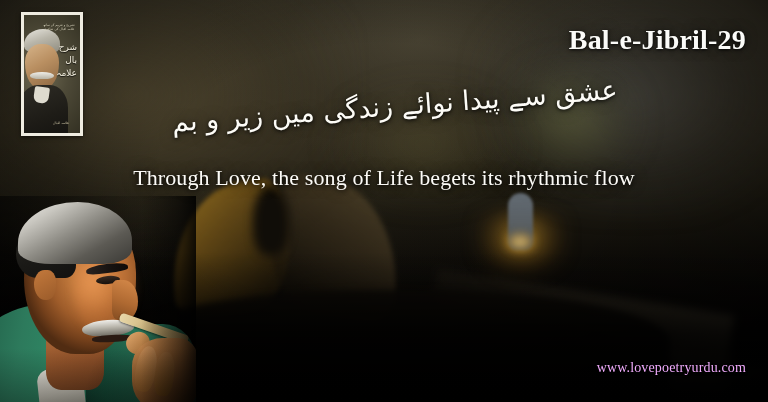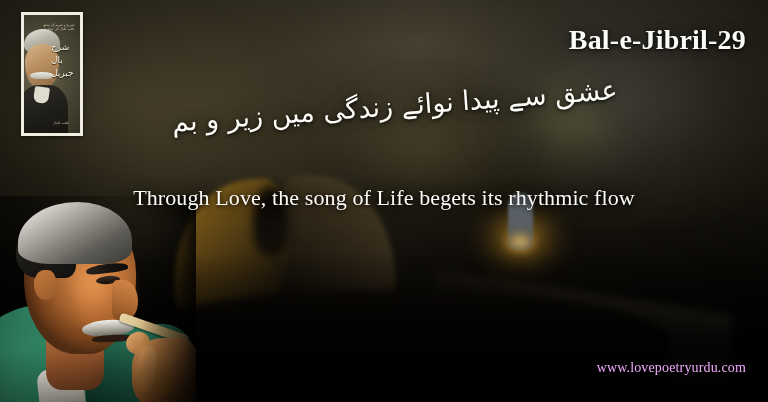--- a/index.html
+++ b/index.html
@@ -221,21 +221,21 @@
     left: 16px; top: 58px;
     width: 15px; height: 16px;
     background: #dedbcf;
     transform: rotate(8deg);
     border-radius: 2px 2px 40% 40%;
   }
   .cover-urdu {
     position: absolute;
     right: 3px; top: 26px;
     width: 26px;
-    text-align: left;
+    text-align: right;
     font-family: "DejaVu Sans", sans-serif;
     color: #f3efdf;
     font-size: 9px;
     line-height: 13px;
     direction: rtl;
     text-shadow: 0 1px 1px rgba(0,0,0,0.75);
   }
   .cover-toptext {
     position: absolute;
     right: 3px; top: 8px;
@@ -466,21 +466,20 @@
     left: 0; top: 165px;
     width: 768px;
     text-align: center;
     font-family: "Liberation Serif", "DejaVu Serif", serif;
     font-size: 22px;
     font-weight: 400;
     color: #fcfbf7;
     letter-spacing: 0.1px;
     text-shadow: 0 1px 4px rgba(0,0,0,0.9), 0 0 14px rgba(0,0,0,0.55);
     white-space: nowrap;
-    margin-top: 20px;
   }
   .website {
     position: absolute;
     right: 22px; bottom: 26px;
     font-family: "Liberation Serif", "DejaVu Serif", serif;
     font-size: 14px;
     color: #f0abfc;
     letter-spacing: 0.15px;
     text-shadow: 0 1px 3px rgba(0,0,0,0.9);
     white-space: nowrap;
@@ -545,21 +544,21 @@
         <div class="cf-hair"></div>
         <div class="cf-head"></div>
         <div class="cf-mous"></div>
         <div class="cf-body"></div>
         <div class="cf-collar"></div>
       </div>
       <div class="cover-toptext">تشریح و تفہیم کے ساتھ علامہ اقبال کی شاعری</div>
       <div class="cover-urdu">
         <div>شرح</div>
         <div>بال</div>
-        <div>جبریل</div>
+        <div>علامہ</div>
       </div>
       <div class="cover-bottext">علامہ اقبال</div>
     </div>
   </div>
 
   <div class="title">Bal-e-Jibril-29</div>
   <div class="urdu-line">عشق سے پیدا نوائے زندگی میں زیر و بم</div>
   <div class="translation">Through Love, the song of Life begets its rhythmic flow</div>
   <div class="website">www.lovepoetryurdu.com</div>
 

